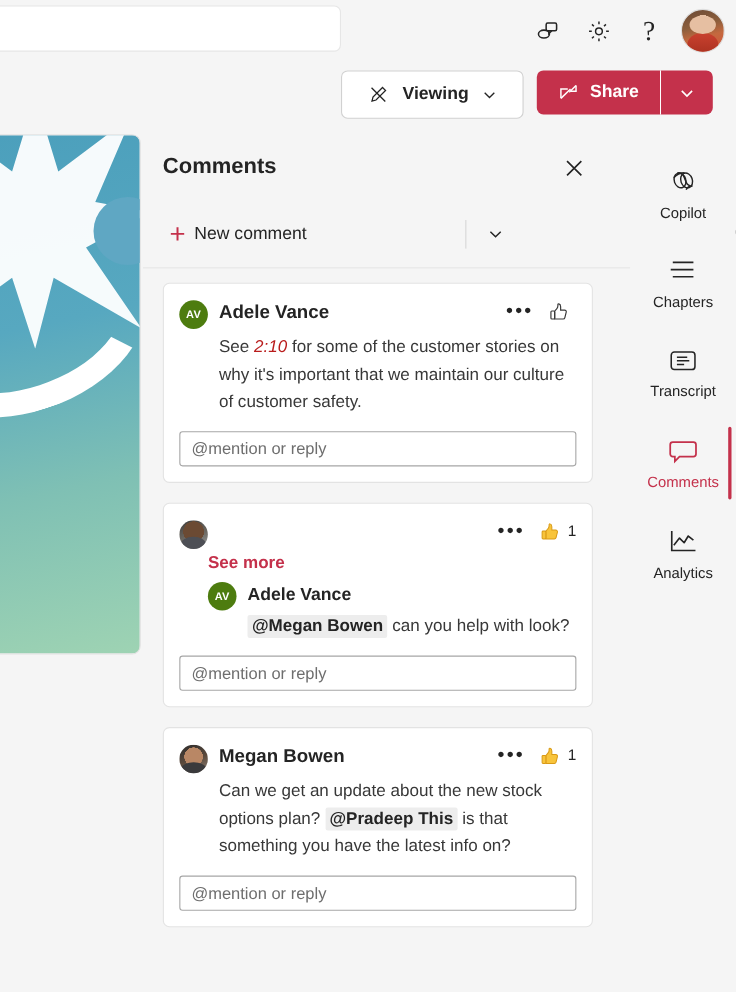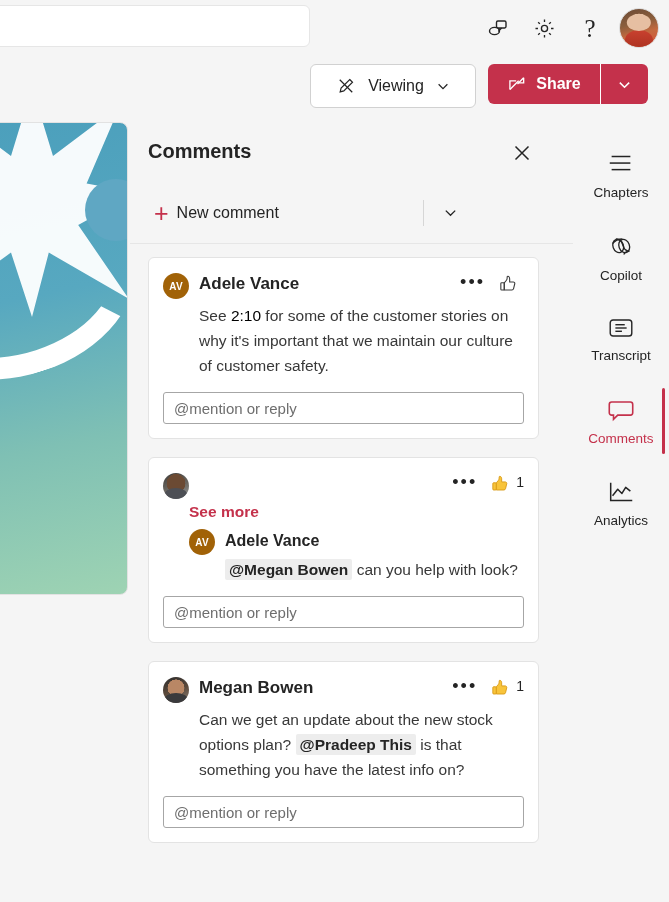--- a/index.html
+++ b/index.html
@@ -40,21 +40,21 @@
     transform: translateX(-50%); border-radius: 50%;
     background:#E6BFA2; z-index:2;
   }
 
   
   .cmdbar { position: absolute; left: 0; top: 56px; width: 669px; height: 62px; }
   .btn-viewing {
     position: absolute; left: 310px; top: 8px; width: 166px; height: 44px;
     background: #FFFFFF; border: 1px solid #D1D1D1; border-radius: 6px;
     display: flex; align-items: center; justify-content: center; gap: 12px;
-    font-size: 16px; color: #242424; cursor: pointer;
+    font-size: 16px; color: #242424; cursor: pointer; font-weight: bold;
   }
   .btn-share-group { position: absolute; left: 488px; top: 8px; display: flex; height: 40px; }
   .btn-share {
     width: 112px; background: #C4314B; border-radius: 6px 0 0 6px;
     display: flex; align-items: center; justify-content: center; gap: 9px;
     color: #FFFFFF; font-size: 16px; font-weight: bold; cursor: pointer;
   }
   .btn-share-caret {
     width: 48px; background: #C4314B; border-radius: 0 6px 6px 0;
     border-left: 1px solid #FFFFFF;
@@ -136,21 +136,21 @@
     position: relative; margin: 0 34px 18px 18px; background: #FFFFFF;
     border: 1px solid #E3E3E3; border-radius: 6px; padding: 13px 14px 14px 14px;
   }
   .card-head { display: flex; align-items: flex-start; position: relative; }
   .av {
     width: 26px; height: 26px; border-radius: 50%; flex: 0 0 26px;
     display: flex; align-items: center; justify-content: center;
     font-size: 10px; font-weight: bold; color: #FFFFFF; letter-spacing: .3px;
     margin-top: 2px;
   }
-  .av.orange { background: #a16207; }
+  .av.orange { background: #4d7c0f; }
   .av.photo-n {
     background: radial-gradient(circle at 50% 40%, #6B4A33 0 46%, transparent 47%),
                 linear-gradient(160deg,#3C3A38 0%,#6E6A63 55%,#9AA0A3 100%);
     position: relative; overflow: hidden;
   }
   .av.photo-n::after {
     content:""; position:absolute; left:50%; top:58%; width:90%; height:56%;
     transform:translateX(-50%); border-radius:50% 50% 0 0; background:#4D4F55;
   }
   .av.photo-m {
@@ -166,21 +166,21 @@
   .card-actions { position: absolute; right: 0; top: 0; display: flex; align-items: center; gap: 10px; }
   .card-more {
     color: #242424; letter-spacing: 2px; font-size: 18px; line-height: 22px;
     cursor: pointer; padding: 0 3px; border-radius: 3px;
   }
   .thumb-btn { display: flex; align-items: center; gap: 6px; cursor: pointer; }
   .thumb-count { font-size: 14px; color: #242424; }
   .body-text {
     margin: 4px 0 0 36px; font-size: 15.5px; line-height: 25px; color: #383838;
   }
-  .tslink { color: #000000; cursor: pointer; }
+  .tslink { color: #b91c1c; cursor: pointer; font-style: italic; }
   .see-more {
     margin: 4px 0 0 26px; font-size: 15.5px; font-weight: bold; color: #C4314B; cursor: pointer;
     display: inline-block;
   }
   .reply-block { margin: 6px 0 0 26px; }
   .reply-head { display: flex; align-items: center; }
   .reply-author { font-size: 16px; font-weight: bold; color: #242424; margin-left: 10px; }
   .reply-text { margin: 3px 0 0 36px; font-size: 15.5px; line-height: 24px; color: #383838; }
   .mention {
     background: #EDEDED; font-weight: bold; color: #242424; padding: 2px 4px; border-radius: 2px;
@@ -389,36 +389,36 @@
         <input class="reply-input" type="text" placeholder="@mention or reply" style="">
       </div>
 
     </div>
 
   </div>
 
   <div class="rail">
 
     <div class="rail-item">
-      <svg width="30" height="28" viewBox="0 0 32 28" fill="none" stroke="#242424" stroke-width="1.6">
-        <path d="M6 6h20"></path>
-          <path d="M4 13h22"></path>
-          <path d="M6 20h20"></path>
-      </svg>
-      <span class="rail-label">Chapters</span>
-    </div>
-
-    <div class="rail-item">
       <svg width="30" height="30" viewBox="0 0 32 32" fill="none" stroke="#242424" stroke-width="1.4">
         <path d="M10.5 8.5c3 0 5.2 1.2 6.2 3.6l2.3 5.6c1 2.4 3.2 3.8 6.2 3.8-3 0-5.2 1.2-6.2 3.6"></path>
         <path d="M7 13.5c2.5-3.2 6.5-5 10.5-5"></path>
         <ellipse cx="13" cy="16" rx="5.6" ry="7.3" transform="rotate(-20 13 16)"></ellipse>
         <ellipse cx="19.4" cy="16" rx="5.6" ry="7.3" transform="rotate(-20 19.4 16)"></ellipse>
       </svg>
       <span class="rail-label">Copilot</span>
+    </div>
+
+    <div class="rail-item">
+      <svg width="30" height="28" viewBox="0 0 32 28" fill="none" stroke="#242424" stroke-width="1.6">
+        <path d="M6 6h20"></path>
+          <path d="M4 13h22"></path>
+          <path d="M6 20h20"></path>
+      </svg>
+      <span class="rail-label">Chapters</span>
     </div>
 
     <div class="rail-item">
       <svg width="30" height="26" viewBox="0 0 32 26" fill="none" stroke="#242424" stroke-width="1.5">
         <rect x="4.5" y="4.5" width="23" height="17" rx="3"></rect>
         <path d="M10 9.5h10"></path>
           <path d="M10 13h12"></path>
           <path d="M10 16.5h7"></path>
       </svg>
       <span class="rail-label">Transcript</span>

